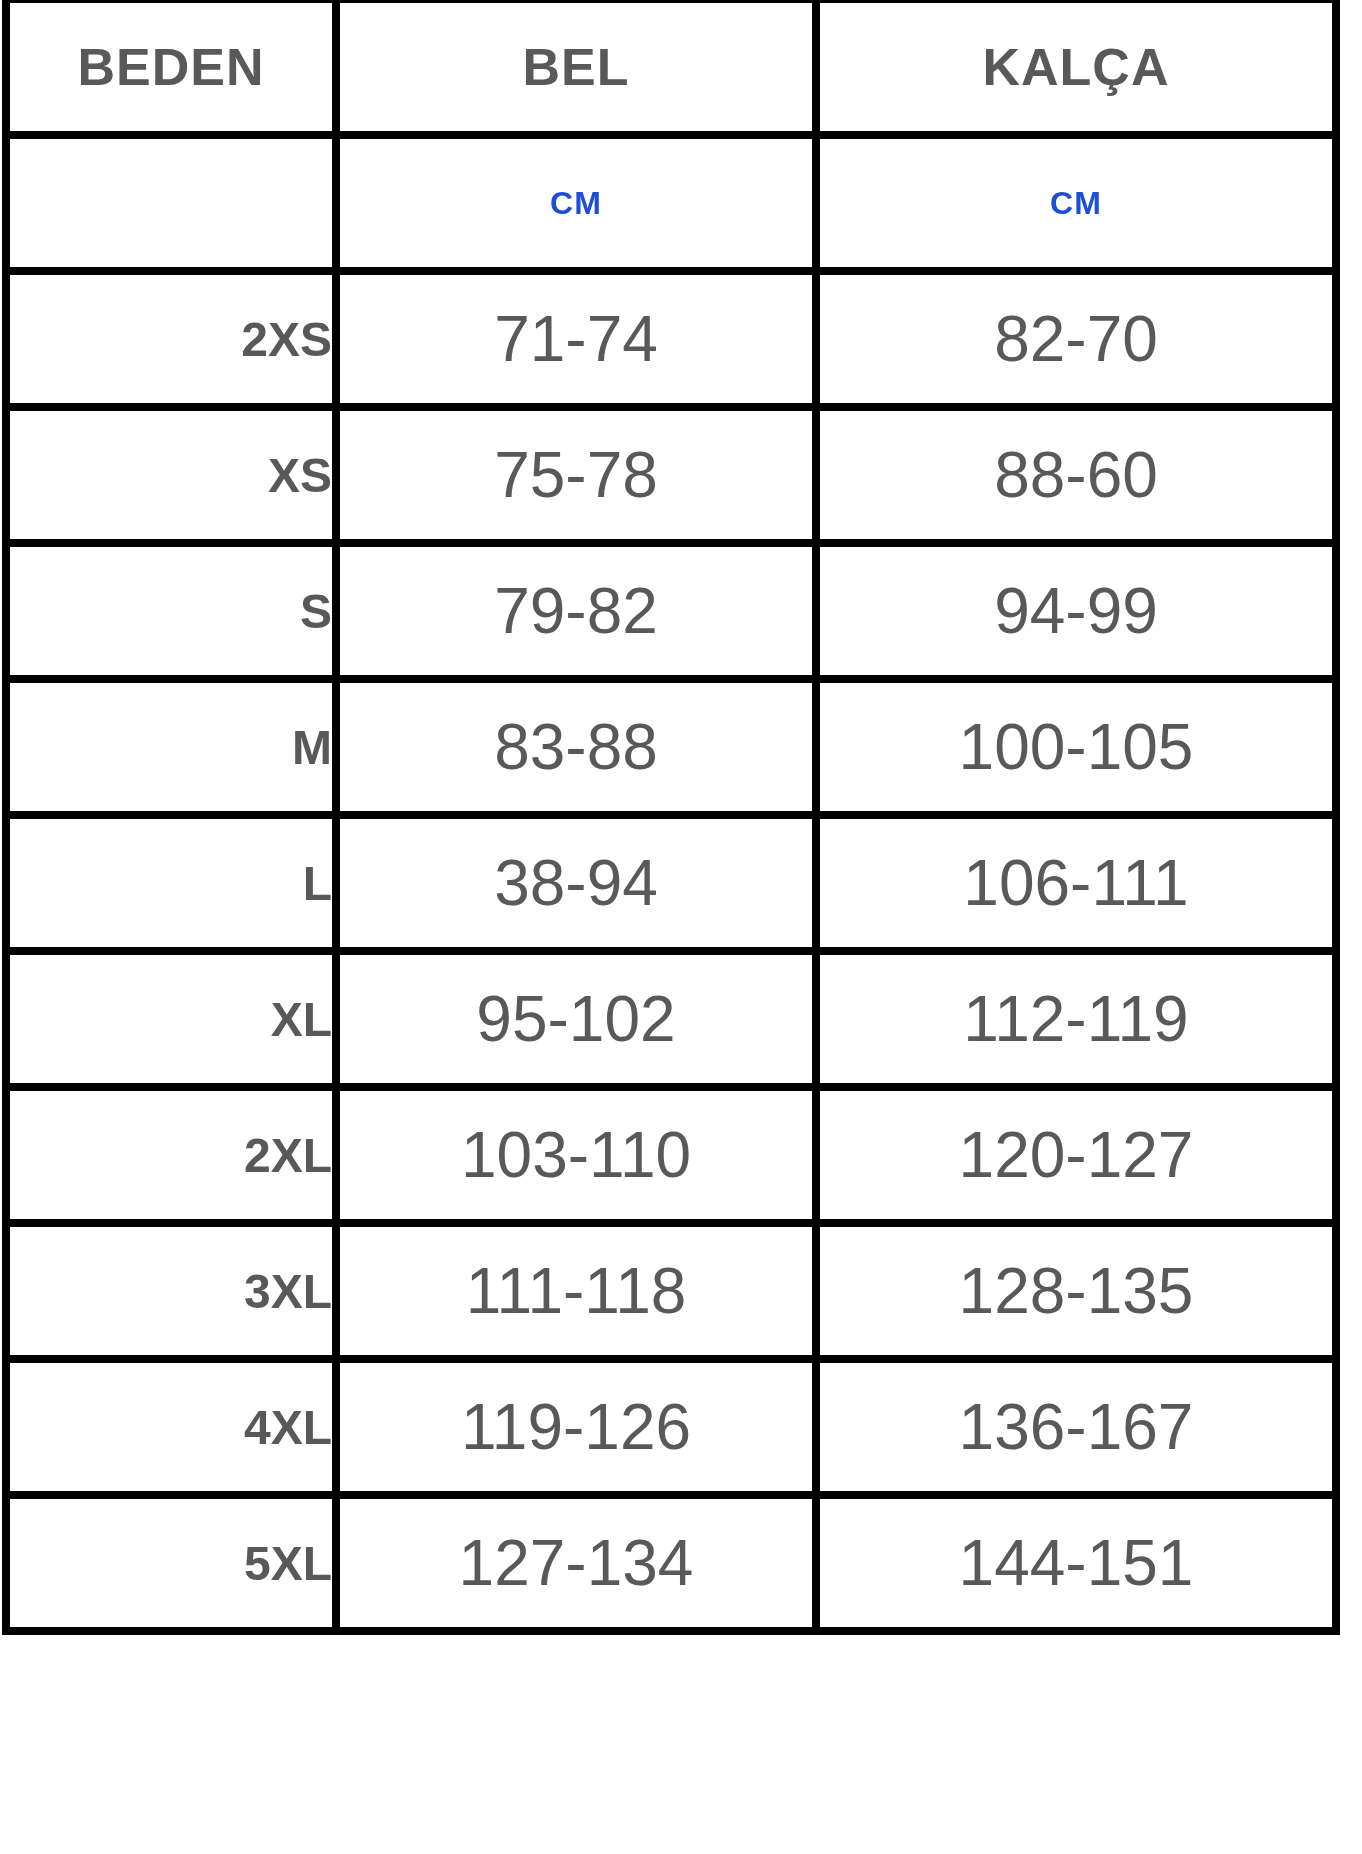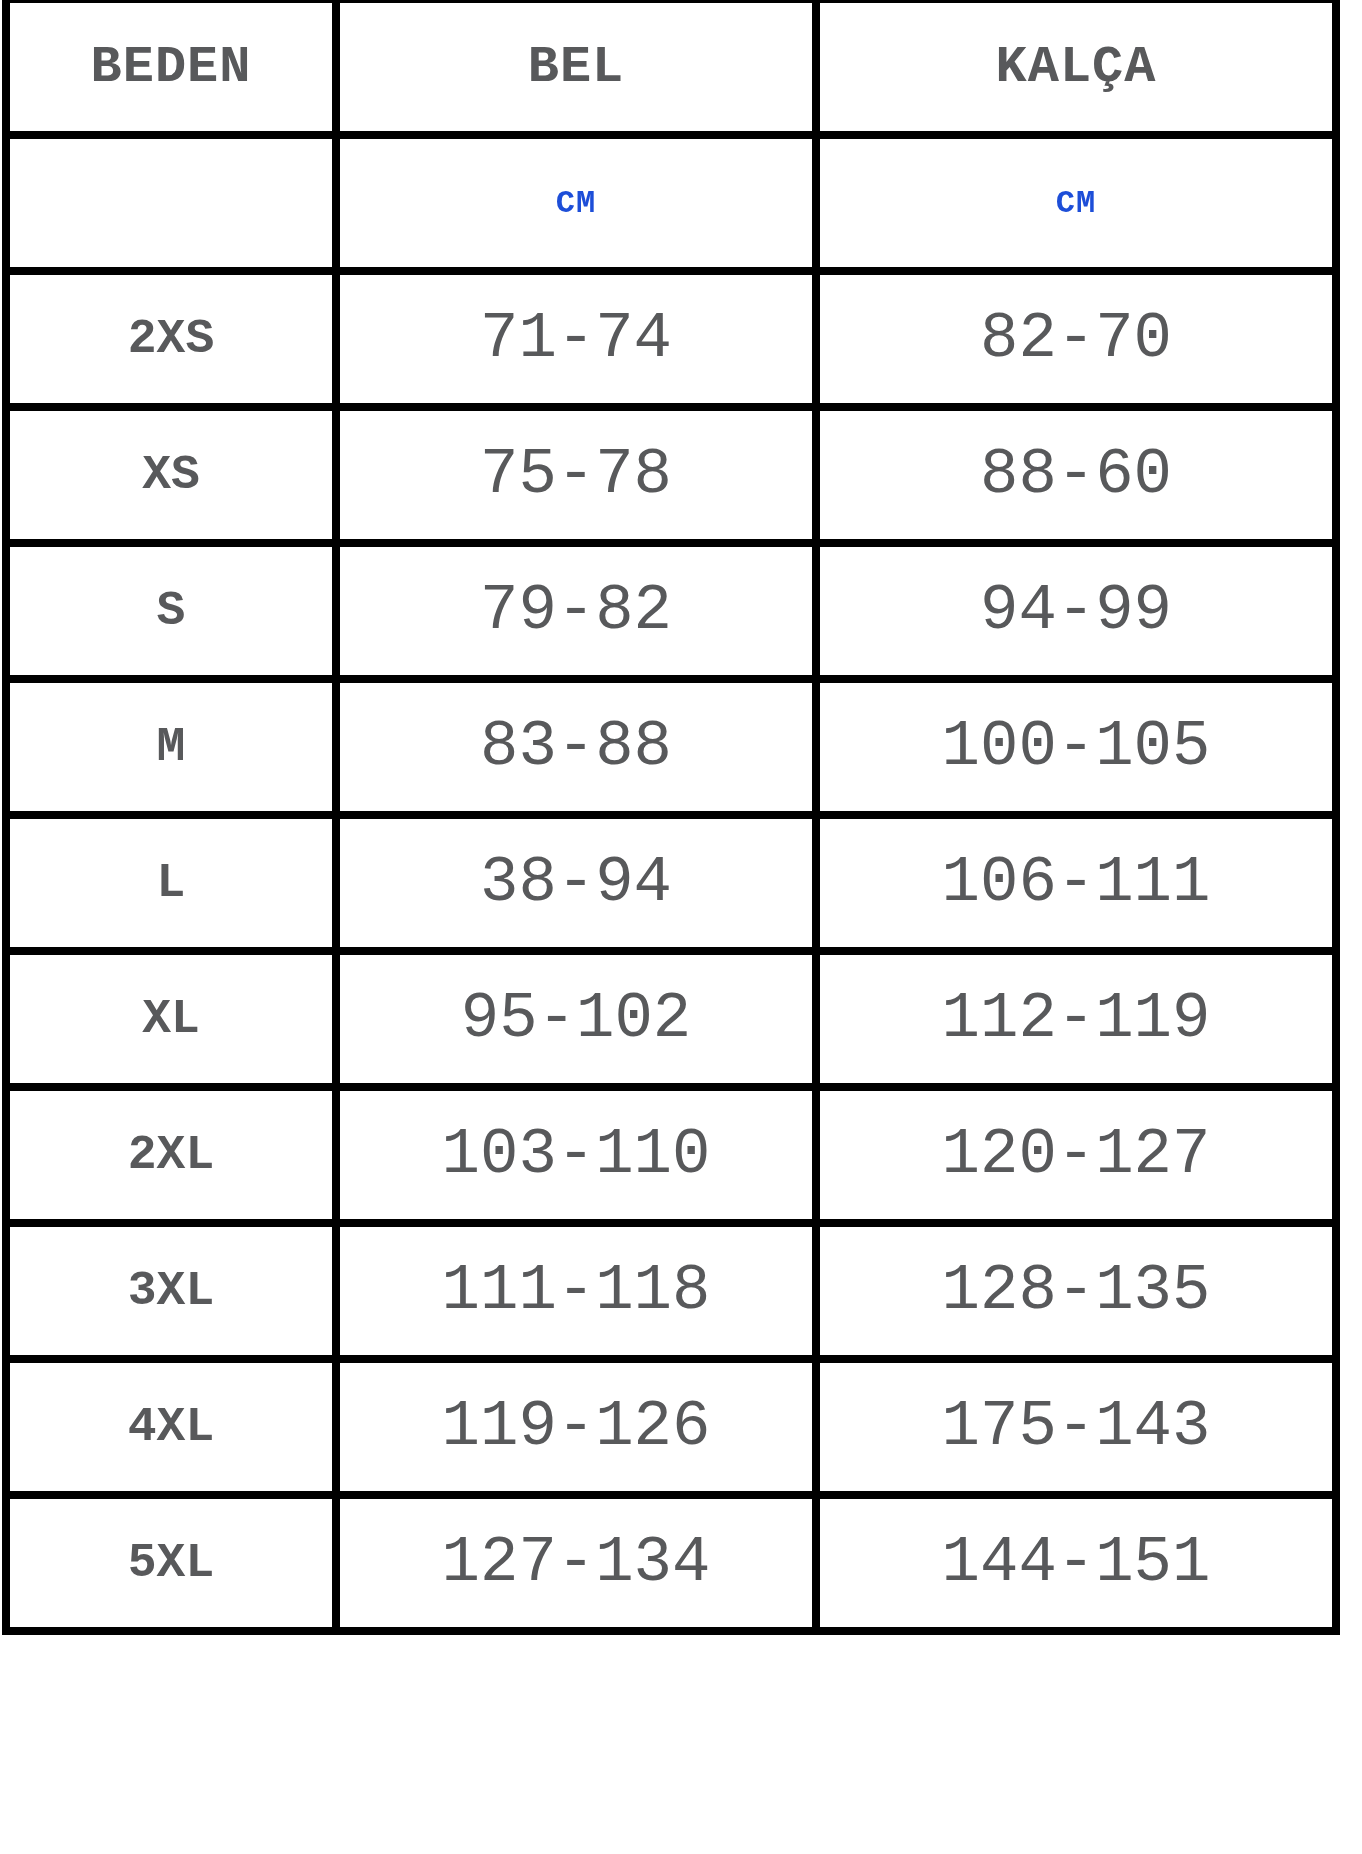--- a/index.html
+++ b/index.html
@@ -29,21 +29,20 @@
   table.size-table col.c-size { width: 330px; }
   table.size-table col.c-waist { width: 480px; }
   table.size-table col.c-hip { width: 520px; }
 
   table.size-table td {
     border: 8px solid #000000;
     padding: 0;
     height: 128px;
     vertical-align: middle;
     text-align: center;
-    font-family: Liberation Mono, monospace;
   }
   
   table.size-table tr:first-child td { border-top-width: 3px; }
 
   .hdr {
     font-weight: bold;
     font-size: 52px;
     letter-spacing: 1px;
     color: #58595b;
   }
@@ -61,21 +60,21 @@
     color: #58595b;
   }
   .val {
     font-size: 64px;
     font-weight: normal;
     color: #58595b;
   }
   .empty { }
   .row-head td { height: 128px; }
   .row-unit td { height: 128px; }
-  tbody tr td:first-child { text-align: center; }
+  tbody tr td:first-child { text-align: right; }
 </style>
 </head>
 <body>
 
 <div class="sheet">
   <table class="size-table">
     <colgroup>
       <col class="c-size">
       <col class="c-waist">
       <col class="c-hip">
@@ -129,21 +128,21 @@
         <td class="val">120-127</td>
       </tr>
       <tr>
         <td class="size-cell">3XL</td>
         <td class="val">111-118</td>
         <td class="val">128-135</td>
       </tr>
       <tr>
         <td class="size-cell">4XL</td>
         <td class="val">119-126</td>
-        <td class="val">175-143</td>
+        <td class="val">136-167</td>
       </tr>
       <tr>
         <td class="size-cell">5XL</td>
         <td class="val">127-134</td>
         <td class="val">144-151</td>
       </tr>
     </tbody>
   </table>
 </div>
 

